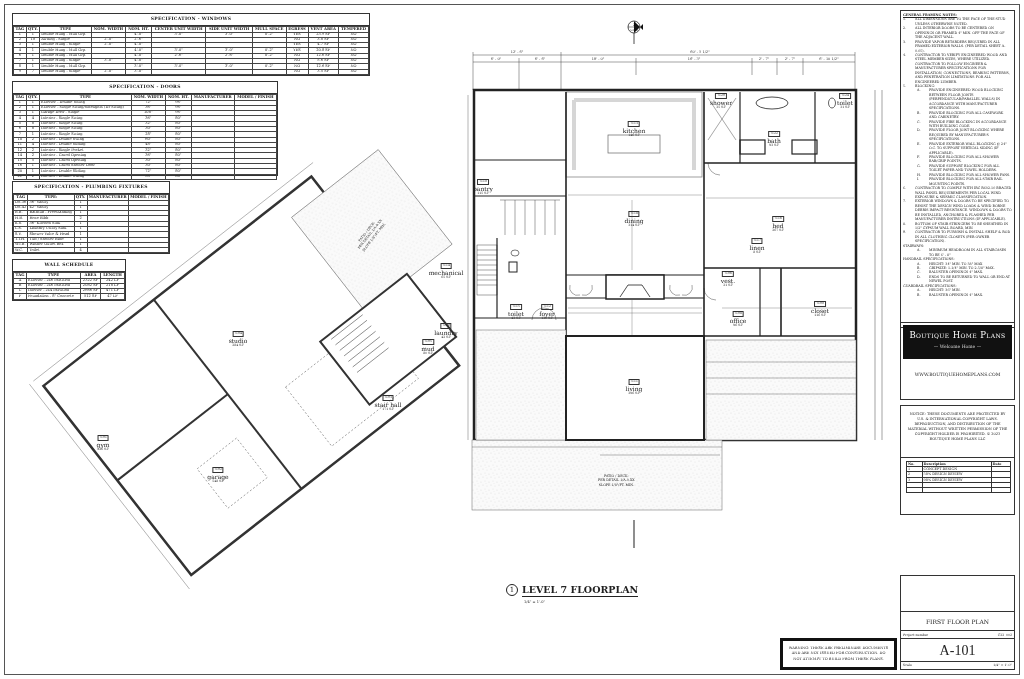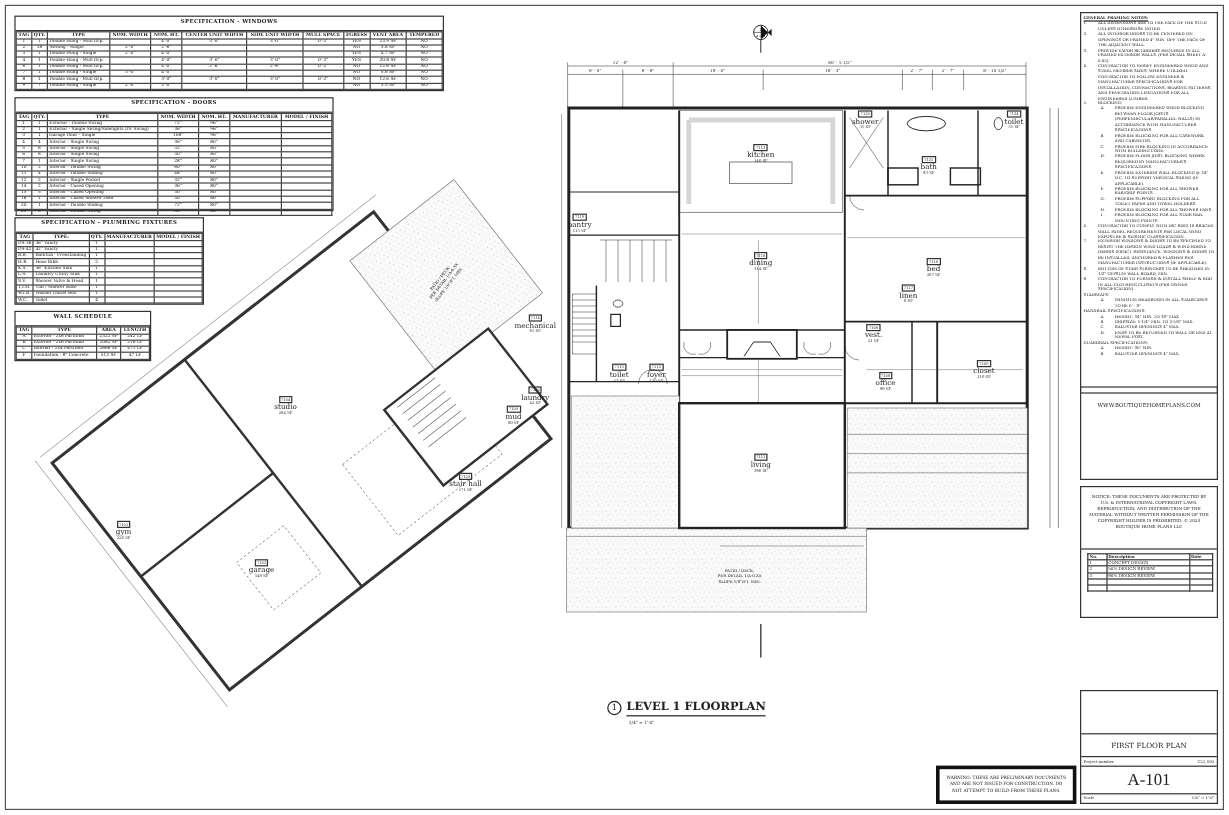--- a/index.html
+++ b/index.html
@@ -655,21 +655,21 @@
   <div>SLOPE 1/8"/FT. MIN.</div>
 </div>
 <div class="patio" style="left:352px;top:228px;transform:rotate(-52deg)">
   <div>PATIO / DECK:</div>
   <div>PER DETAIL 1/A-0.XX</div>
   <div>SLOPE 1/8"/FT. MIN.</div>
 </div>
 
 <div class="lvl">
   <div class="num">1</div>
-  <div class="t">LEVEL 1 FLOORPLAN</div>
+  <div class="t">LEVEL 7 FLOORPLAN</div>
   <div class="s">1/4" = 1'-0"</div>
 </div>
 
 <div class="notes">
   <div class="h">GENERAL FRAMING NOTES:</div>
   <div id="notes-body">
       <div class="it">
         <span class="n">1.</span>
         <span>ALL DIMENSIONS ARE TO THE FACE OF THE STUD UNLESS OTHERWISE NOTED.</span>
       </div>
@@ -769,20 +769,24 @@
         <span>HEIGHT: 36" MIN.</span>
       </div>
       <div class="sub">
         <span class="n">B.</span>
         <span>BALUSTER OPENINGS 4" MAX.</span>
       </div>
     </div>
 </div>
 
 <div class="brand">
+  <div class="blk">
+    <div class="t">Boutique Home Plans</div>
+    <div class="s">— Welcome Home —</div>
+  </div>
   <div class="url">WWW.BOUTIQUEHOMEPLANS.COM</div>
 </div>
 
 <div class="notice">
   <div class="txt">NOTICE: THESE DOCUMENTS ARE PROTECTED BY U.S. &amp; INTERNATIONAL COPYRIGHT LAWS. REPRODUCTION, AND DISTRIBUTION OF THE MATERIAL WITHOUT WRITTEN PERMISSION OF THE COPYRIGHT HOLDER IS PROHIBITED. © 2023 BOUTIQUE HOME PLANS LLC</div>
   <table>
     <thead>
         <tr id="rev-head">
           <th>No.</th>
           <th>Description</th>

